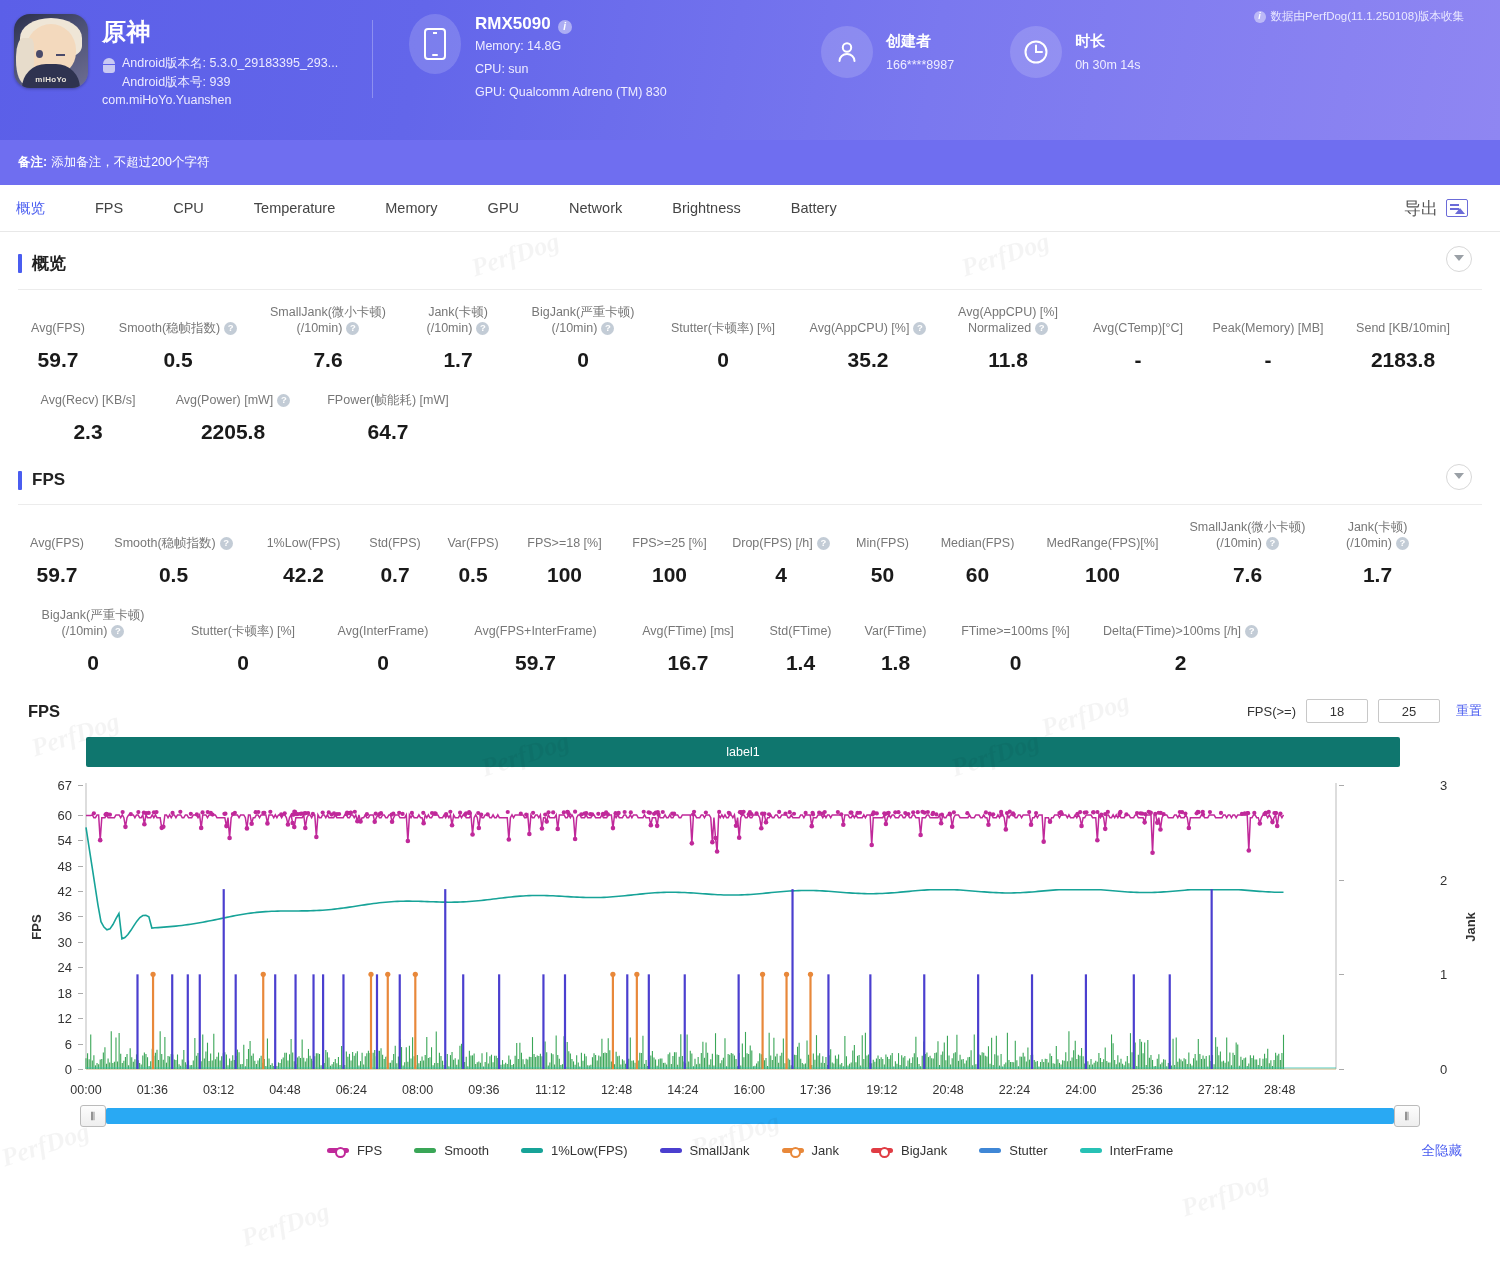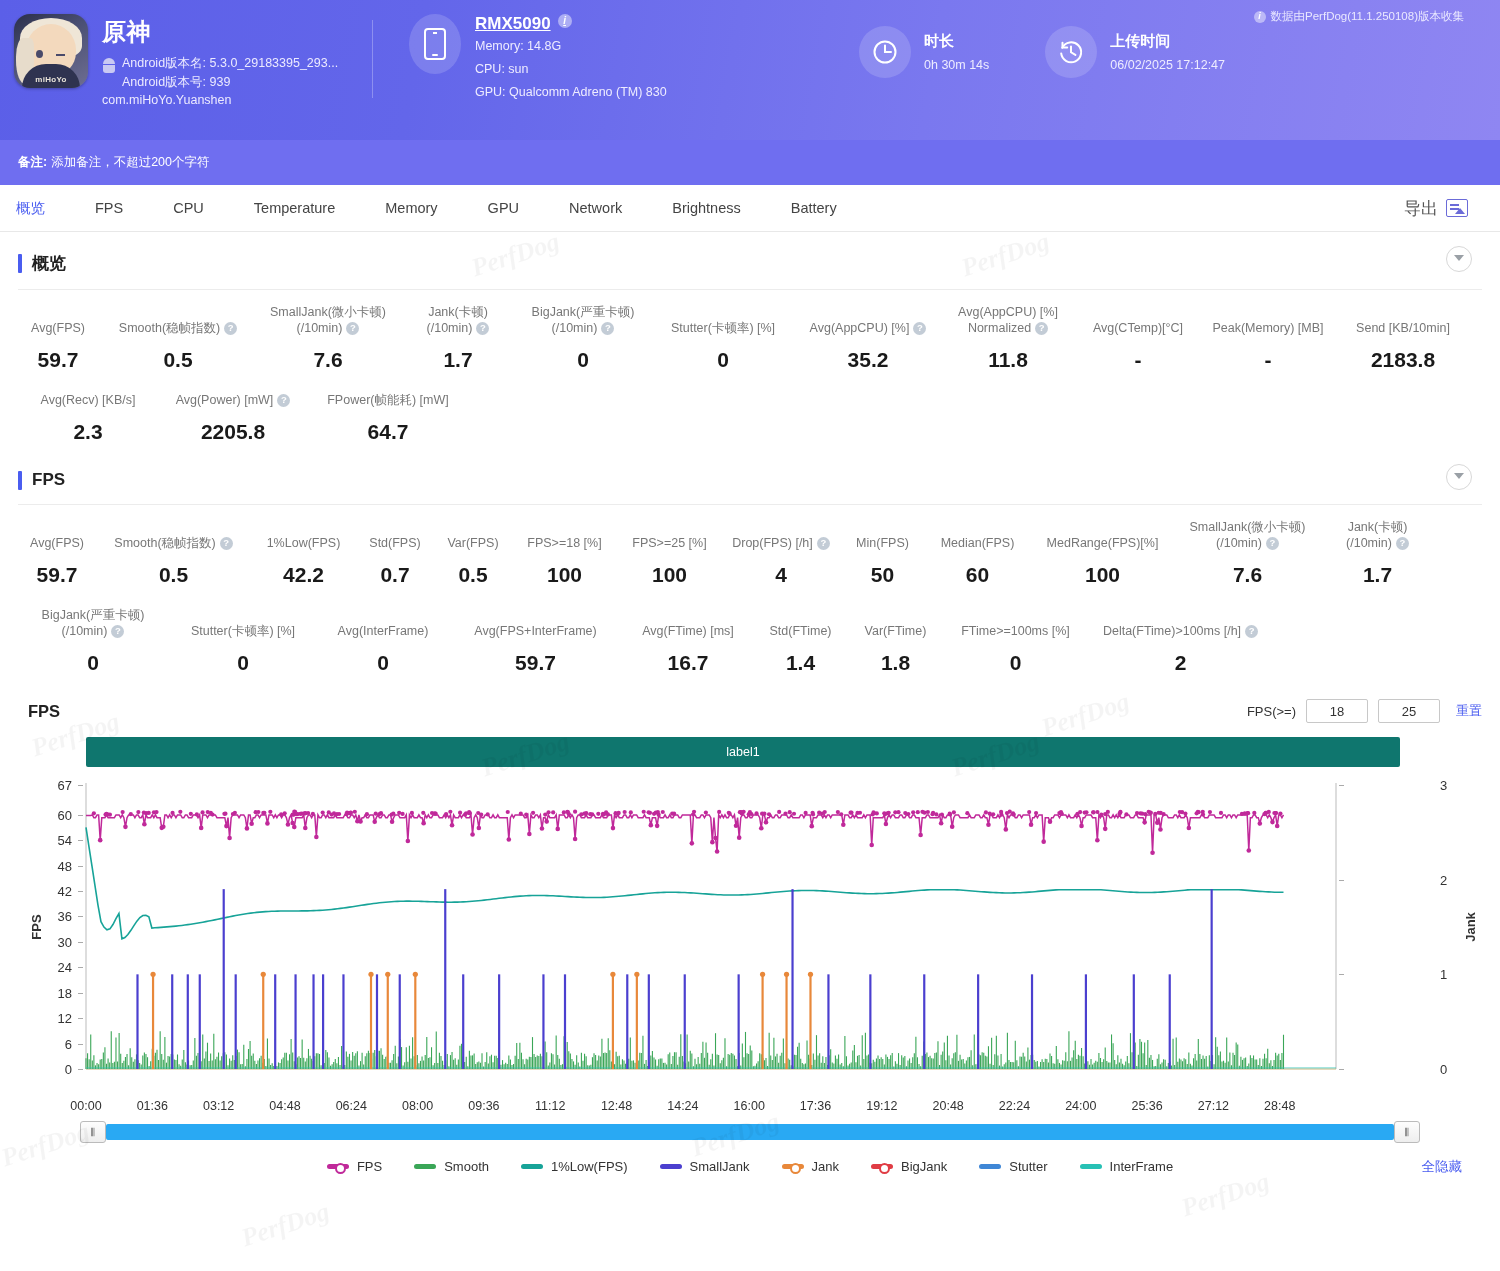--- a/index.html
+++ b/index.html
@@ -76,21 +76,21 @@
   .dev-block { display: flex; align-items: flex-start; padding-left: 36px; width: 430px; }
   .dev-ico-wrap {
     width: 52px; height: 60px; border-radius: 50%;
     background: rgba(255,255,255,.16);
     display: flex; align-items: center; justify-content: center; flex: none;
   }
   .phone-ico { width: 22px; height: 32px; border: 2px solid #fff; border-radius: 4px; position: relative; }
   .phone-ico:after { content:""; position:absolute; left:6px; bottom:2px; width:6px; height:2px; background:#fff; border-radius:2px;}
   .phone-ico:before { content:""; position:absolute; left:7px; top:2px; width:4px; height:1.5px; background:#fff;}
   .dev-text { margin-left: 14px; }
-  .dev-title { font-size: 17px; font-weight: bold; display: flex; align-items: flex-start; text-decoration: underline; }
+  .dev-title { font-size: 17px; font-weight: bold; display: flex; align-items: flex-end; }
   .info-dot {
     display: inline-flex; align-items: center; justify-content: center;
     width: 14px; height: 14px; border-radius: 50%;
     background: rgba(255,255,255,.45); color: #fff;
     font-size: 10px; font-style: italic; margin-left: 7px; font-weight: bold;
     line-height: 1;
   }
   .dev-line { font-size: 12.5px; line-height: 21px; color: #eeecff; margin-top: 2px; }
 
   .stat-block { display: flex; align-items: flex-start; margin-left: 18px; }
@@ -224,21 +224,21 @@
     transform: translateY(-50%); white-space: nowrap;
   }
   .ytick { left: 20px; width: 34px; text-align: right; }
   .ytick-r { right: 22px; width: 20px; text-align: left; }
   .tickmark { position: absolute; width: 5px; height: 1px; background: #aaa; }
 
   .xtick {
     position: absolute; font-size: 12.5px; color: #333;
     transform: translateX(-50%); top: 6px; white-space: nowrap;
   }
-  .xaxis-wrap { position: relative; height: 24px; margin-top: 16px; }
+  .xaxis-wrap { position: relative; height: 24px; margin-top: 0; }
 
   .scroll-row { display: flex; align-items: center; margin-top: 4px; padding-left: 62px; padding-right: 62px;}
   .sb-handle {
     width: 26px; height: 22px; border: 1px solid #bbb; border-radius: 3px;
     background: linear-gradient(#fdfdfd,#eee);
     display: flex; align-items: center; justify-content: center; flex: none;
     cursor: ew-resize;
   }
   .sb-handle span { font-size: 11px; color: #666; letter-spacing: .5px; }
   .sb-track { flex: 1; height: 16px; background: #29a9f3; border-radius: 2px; }
@@ -310,47 +310,46 @@
         <div class="dev-title">
           <span>RMX5090</span>
           <span class="info-dot">i</span>
         </div>
         <div class="dev-line">Memory: 14.8G</div>
         <div class="dev-line">CPU: sun</div>
         <div class="dev-line">GPU: Qualcomm Adreno (TM) 830</div>
       </div>
     </div>
 
+    <div class="stat-block">
+      <div class="stat-ico">
+        <svg width="26" height="26" viewBox="0 0 26 26">
+            <circle cx="13" cy="8.5" r="4.2" fill="none" stroke="#fff" stroke-width="2"></circle>
+            <path d="M5.5 22c0-4.3 3.4-7 7.5-7s7.5 2.7 7.5 7" fill="none" stroke="#fff" stroke-width="2" stroke-linecap="round"></path>
+          </svg>
+      </div>
+      <div class="stat-text">
+        <div class="stat-label">创建者</div>
+        <div class="stat-val">166****8987</div>
+      </div>
+    </div>
 
     <div class="stat-block" style="margin-left:56px;">
       <div class="stat-ico">
         <svg width="28" height="28" viewBox="0 0 28 28">
             <circle cx="14" cy="14" r="10.5" fill="none" stroke="#fff" stroke-width="2"></circle>
             <path d="M14 7.5V14h6" fill="none" stroke="#fff" stroke-width="2" stroke-linecap="round"></path>
           </svg>
       </div>
       <div class="stat-text">
         <div class="stat-label">时长</div>
         <div class="stat-val">0h 30m 14s</div>
       </div>
     </div>
 
-    <div class="stat-block" style="margin-left:56px;">
-      <div class="stat-ico">
-        <svg width="28" height="28" viewBox="0 0 28 28">
-          <path d="M5.5 9.5V4.8M5.5 9.5h4.7" stroke="#fff" stroke-width="2" fill="none" stroke-linecap="round"></path>
-          <path d="M5.2 9.8A10 10 0 1 1 4.2 15.4" fill="none" stroke="#fff" stroke-width="2" stroke-linecap="round"></path>
-          <path d="M14 8.6V14.3l4.4 2.6" fill="none" stroke="#fff" stroke-width="2" stroke-linecap="round"></path>
-        </svg>
-      </div>
-      <div class="stat-text">
-        <div class="stat-label">上传时间</div>
-        <div class="stat-val">06/02/2025 17:12:47</div>
-      </div>
-    </div>
   </div>
 </div>
 
 <div class="remark">
   <b>备注:</b>
   <span class="ph">添加备注，不超过200个字符</span>
 </div>
 
 <div class="tabbar">
   <div id="tabs-host" style="display:flex;align-items:center;">

